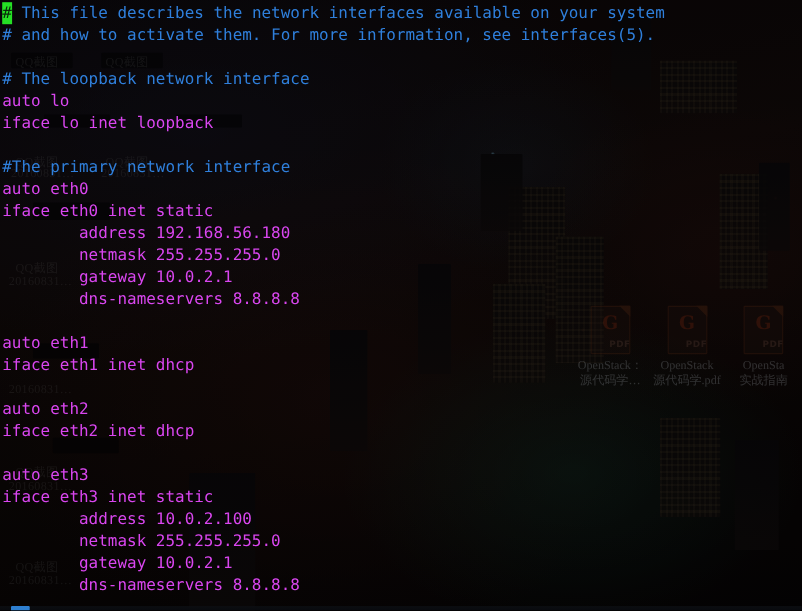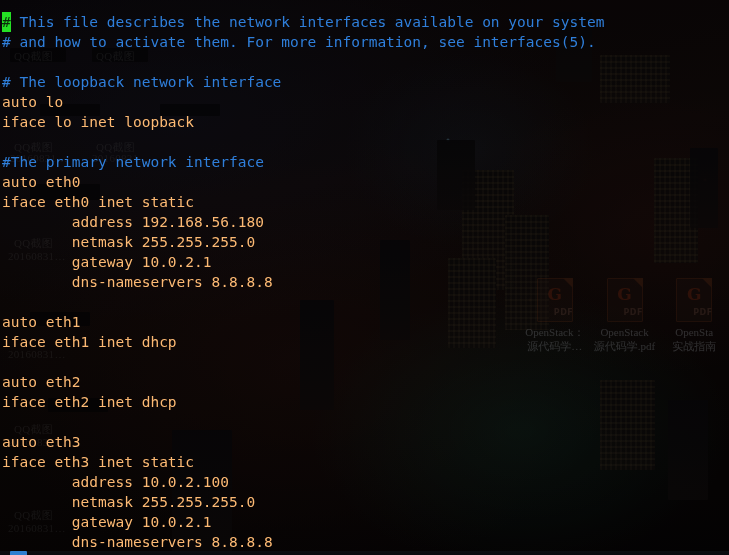--- a/index.html
+++ b/index.html
@@ -135,33 +135,33 @@
     line-height: 14px;
     color: #cfd6df;
     white-space: nowrap;
     overflow: visible;
   }
 
   
   .terminal {
     position: absolute;
     inset: 0;
-    padding: 12px 0 0 2px;
+    padding: 2px 0 0 2px;
     background: rgba(0,0,0,0.34);
     font-family: "DejaVu Sans Mono", "Liberation Mono", monospace;
     font-size: 14.5px;
     line-height: 20px;
     white-space: pre;
     letter-spacing: 0px;
   }
   .ln {
     height: 20px;
     white-space: pre;
   }
-  .c-text    { color: #fdba74; }
+  .c-text    { color: #d946ef; }
   .c-comment { color: #2f7fdb; }
   .c-blank   { color: transparent; }
 
   .cursor {
     background: #25e025;
     color: #0a2a0a;
     display: inline-block;
   }
 
   

